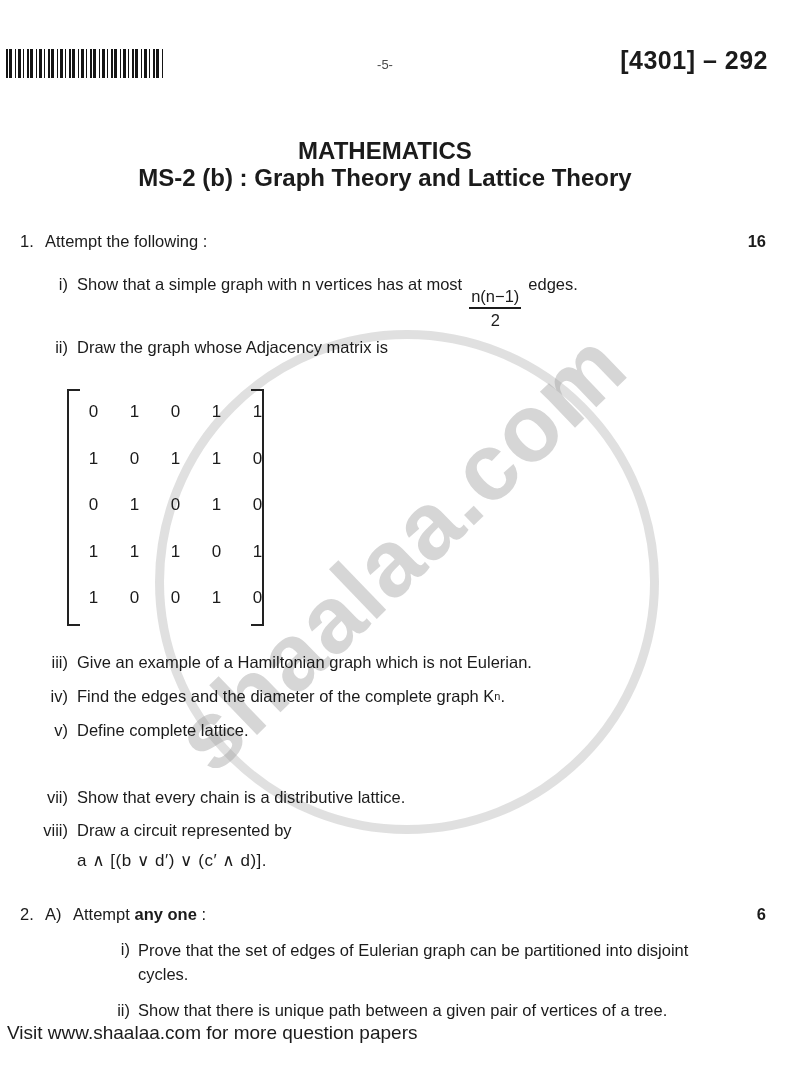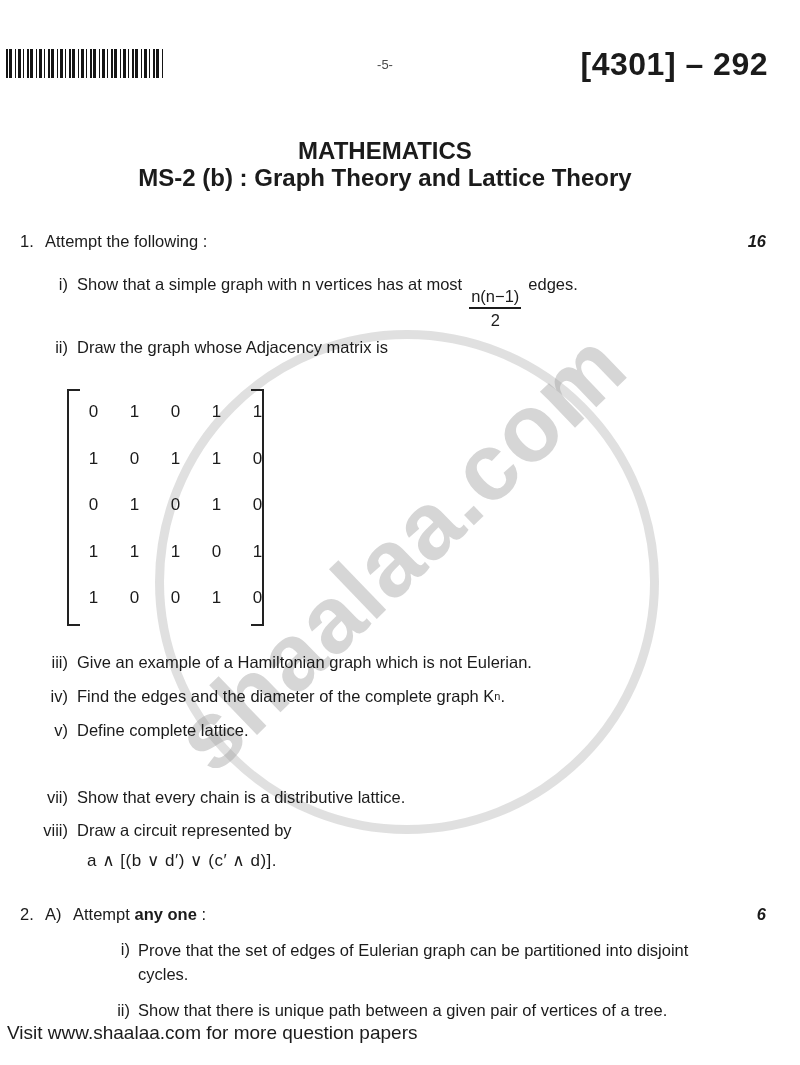--- a/index.html
+++ b/index.html
@@ -22,39 +22,39 @@
   #content{position:absolute;inset:0;z-index:1;}
   .abs{position:absolute;}
   .barcode{
     left:6px;top:49px;width:158px;height:29px;
     background:repeating-linear-gradient(90deg,
       #141414 0 2px,#fff 2px 3px,#141414 3px 6px,#fff 6px 9px,
       #141414 9px 10px,#fff 10px 12px,#141414 12px 15px,#fff 15px 17px,
       #141414 17px 18px,#fff 18px 21px);
   }
   .page-num{left:0;top:57px;width:770px;text-align:center;font-size:13px;color:#4a4a4a;}
-  .paper-code{right:32px;top:46px;font-size:32px;font-weight:bold;letter-spacing:.5px;}
+  .paper-code{right:32px;top:46px;font-size:25px;font-weight:bold;letter-spacing:.5px;}
   .title-line{left:0;width:770px;text-align:center;font-weight:bold;font-size:24px;}
   .t1{top:137px;}
   .t2{top:164px;}
   
   .qrow{left:0;width:766px;display:flex;font-size:16.5px;line-height:22px;}
   .qnum{flex:none;margin-left:20px;width:25px;}
   .qpart{flex:none;width:28px;}
-  .marks{margin-left:auto;font-weight:bold;font-style:italic;}
+  .marks{margin-left:auto;font-weight:bold;}
   .b{font-weight:bold;}
   
   .row{left:0;width:778px;display:flex;align-items:flex-start;font-size:16.5px;line-height:22px;}
   .lbl{flex:none;width:68px;text-align:right;margin-right:9px;}
   .q2lbl{flex:none;width:130px;text-align:right;margin-right:8px;}
   .itext{display:flex;align-items:flex-start;white-space:pre-wrap;}
   .frac{display:inline-flex;flex-direction:column;align-items:center;margin:12px 7px;}
   .frac .num{border-bottom:2px solid #1b1b1b;padding:0 2px;}
   sub{font-size:11px;}
-  .expr{left:87px;font-size:17px;letter-spacing:.5px;}
+  .expr{left:77px;font-size:17px;letter-spacing:.5px;}
   .two-line div{line-height:24px;}
   
   .bracket{width:11px;height:233px;}
   .bracket.l{left:67px;top:389px;border-left:2.5px solid #222;border-top:2.5px solid #222;border-bottom:2.5px solid #222;}
   .bracket.r{left:251px;top:389px;border-right:2.5px solid #222;border-top:2.5px solid #222;border-bottom:2.5px solid #222;}
   .matrix-grid{left:73px;top:389px;display:grid;grid-template-columns:repeat(5,41px);grid-auto-rows:46.6px;}
   .mcell{text-align:center;line-height:46px;font-size:17px;}
   .footer{left:7px;top:1022px;font-size:19px;}
 </style>
 </head>

